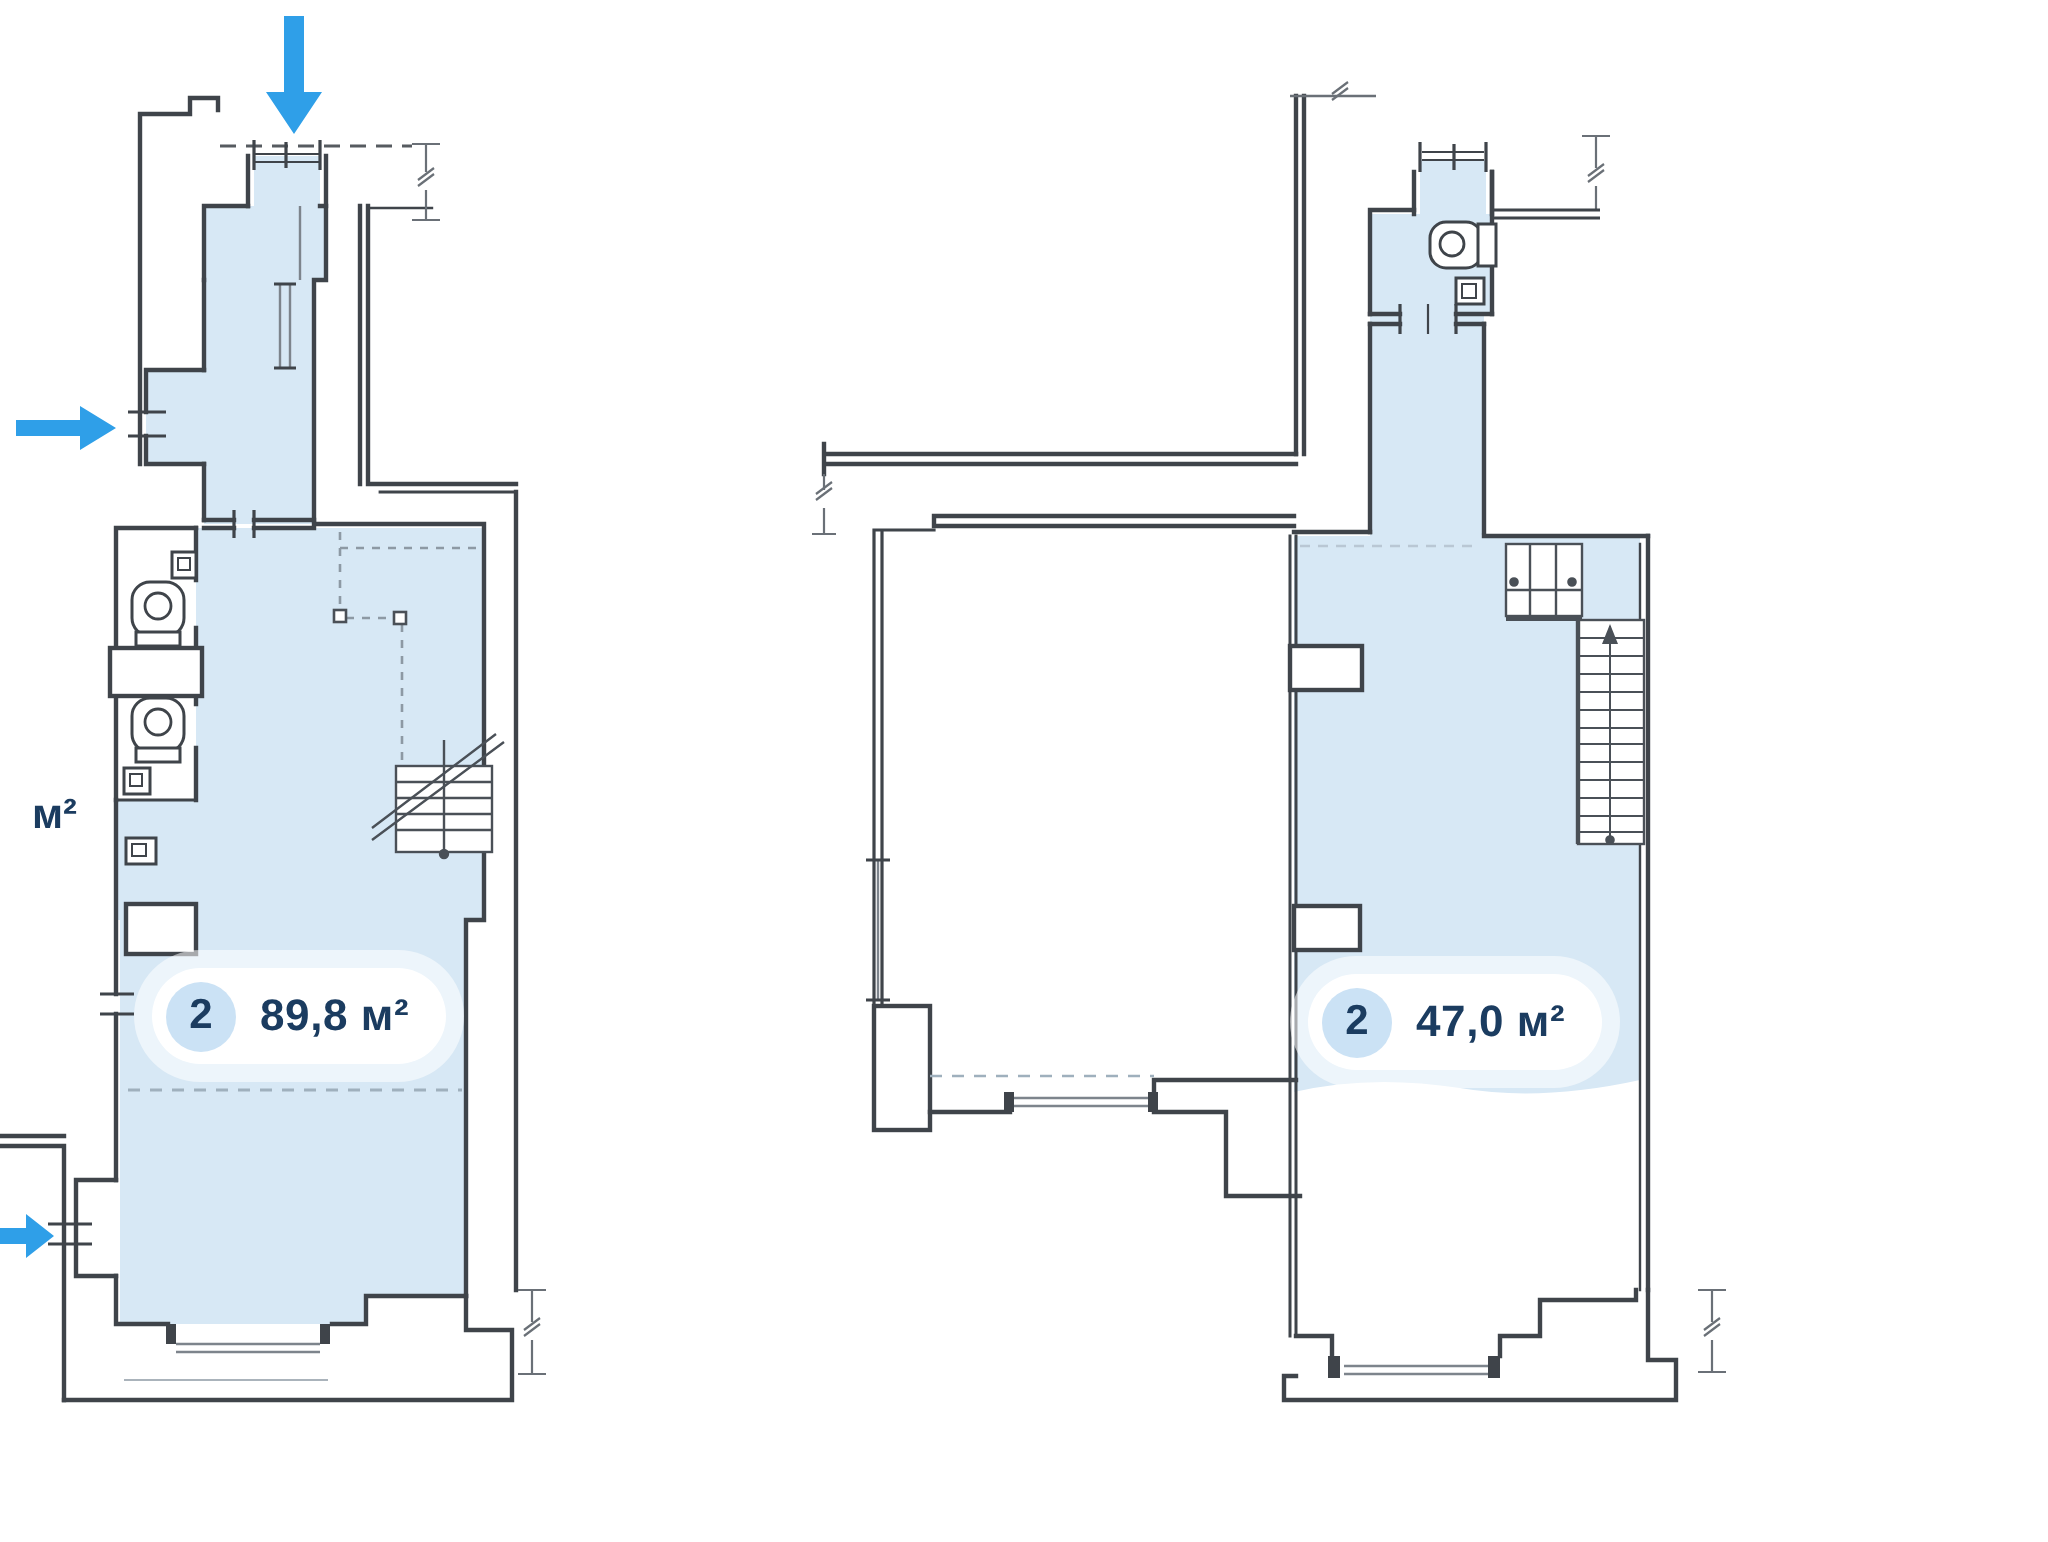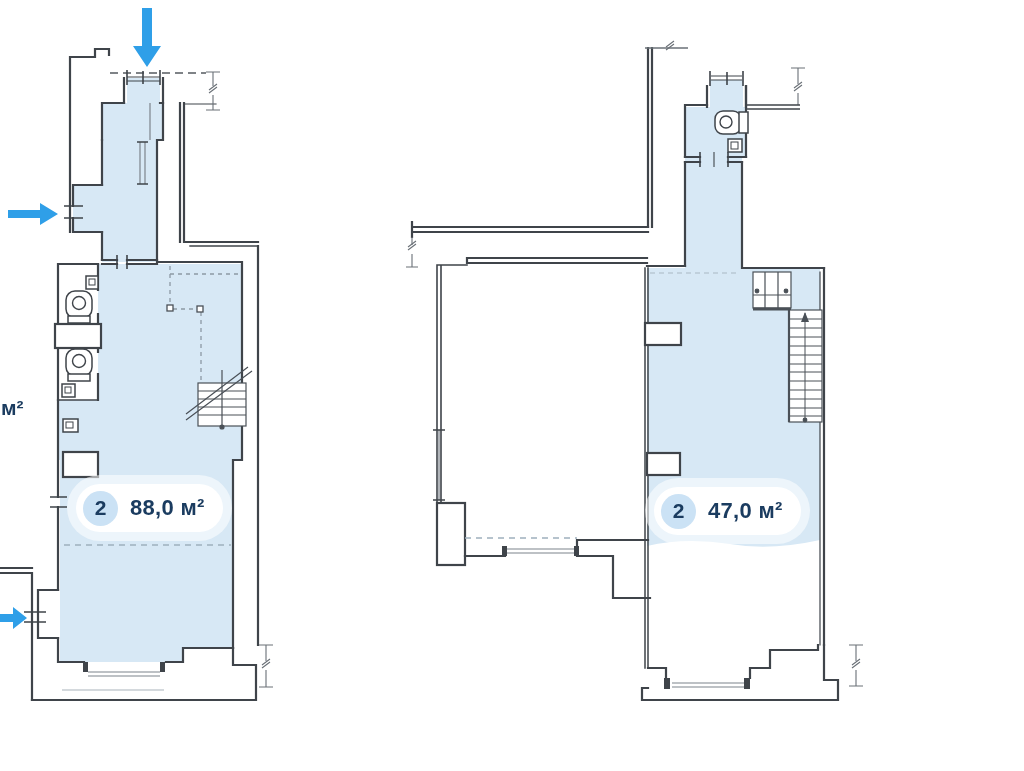--- a/index.html
+++ b/index.html
@@ -8,21 +8,21 @@
   #plan-svg{position:absolute;left:0;top:0;}
   .badge{position:absolute;display:flex;align-items:center;gap:12px;
          background:#ffffff;border-radius:26px;padding:6px 18px 6px 7px;height:48px;
          box-sizing:border-box;box-shadow:0 0 0 9px rgba(255,255,255,0.55);cursor:pointer;}
   .badge .num{width:35px;height:35px;border-radius:50%;background:#cbe2f5;
               display:flex;align-items:center;justify-content:center;
               color:#1b3c60;font-size:21px;font-weight:700;}
   .badge .area{color:#1b3c60;font-size:22px;font-weight:700;white-space:nowrap;letter-spacing:0.3px;}
   #badge-left{left:76px;top:484px;}
   #badge-right{left:654px;top:487px;}
-  #edge-area-label{position:absolute;left:1px;top:396px;color:#1b3c60;
+  #edge-area-label{position:absolute;left:16px;top:396px;color:#1b3c60;
                    font-size:21px;font-weight:700;}
 </style>
 </head>
 <body>
 
 <div id="stage">
 
 <svg id="plan-svg" width="1024" height="771" viewBox="0 0 1024 771">
 
   <g>
@@ -229,21 +229,21 @@
 
   <g fill="#2f9fe8">
     <path d="M142,8 h10 v38 h9 l-14,21 -14,-21 h9 Z"></path>
     <path d="M8,210 h32 v-7 l18,11 -18,11 v-7 h-32 Z"></path>
     <path d="M0,614 h13 v-7 l14,11 -14,11 v-7 h-13 Z"></path>
   </g>
 </svg>
 
   <div class="badge" id="badge-left">
     <span class="num">2</span>
-    <span class="area">88,0 м²</span>
+    <span class="area">89,8 м²</span>
   </div>
 
   <div class="badge" id="badge-right">
     <span class="num">2</span>
     <span class="area">47,0 м²</span>
   </div>
 
   <div id="edge-area-label">м²</div>
 
 </div>

